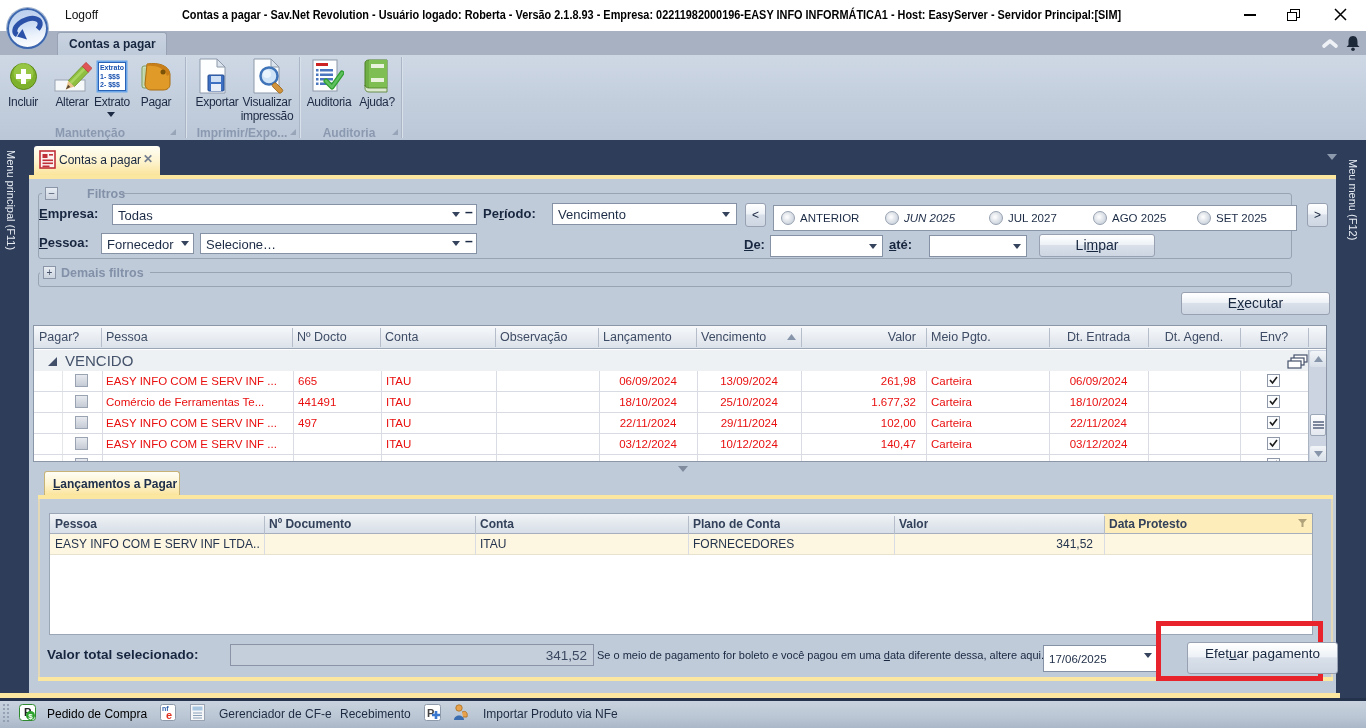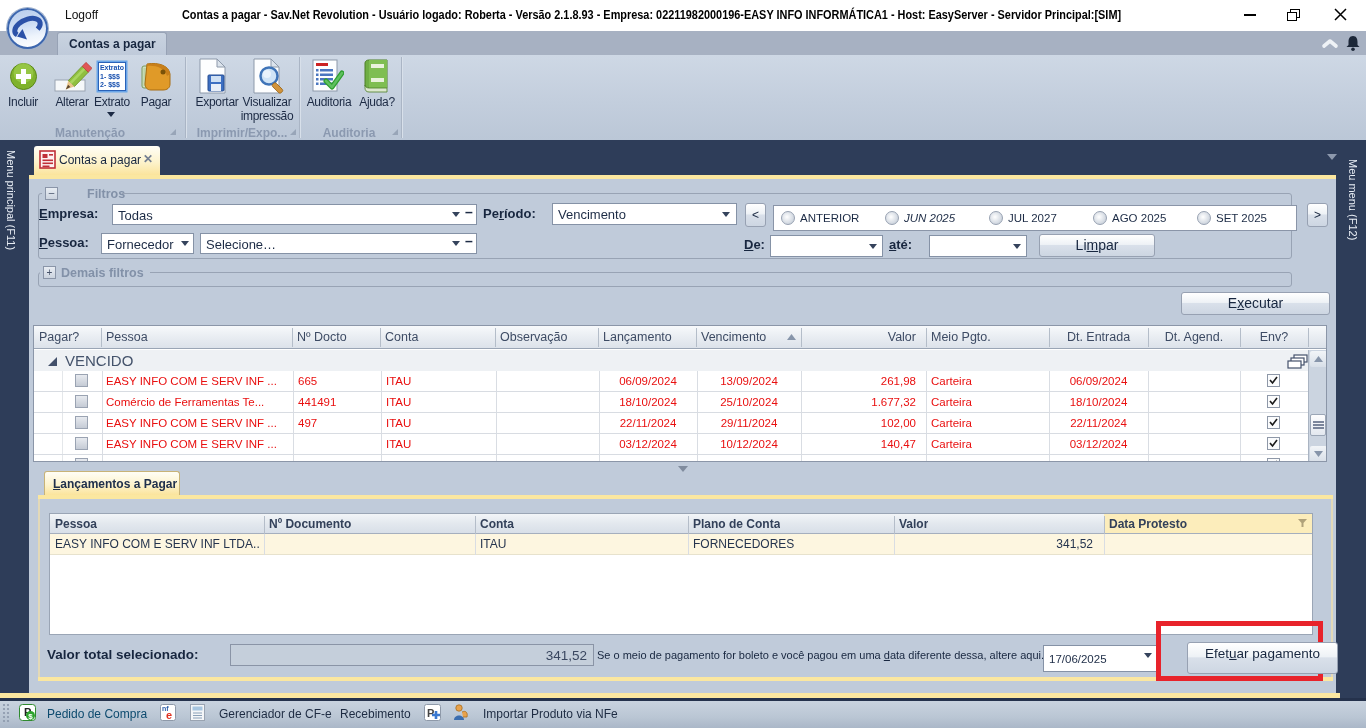--- a/index.html
+++ b/index.html
@@ -477,21 +477,21 @@
           <circle cx="2" cy="18" r="1.1"></circle>
           <circle cx="6" cy="18" r="1.1"></circle>
         </g>
       </svg>
     <svg class="abs" style="left:19px;top:704px;" width="17" height="17" viewBox="0 0 17 17">
       <rect x="0.5" y="0.5" width="16" height="16" rx="3" fill="#fff" stroke="#2f8a2f" stroke-width="1"></rect>
       <text x="5" y="12" font-size="11" font-weight="bold" fill="#222" font-family="Liberation Sans">P</text>
       <circle cx="11.5" cy="11.5" r="4.5" fill="#2da32d"></circle>
       <text x="11.5" y="14.5" font-size="8" font-weight="bold" fill="#fff" text-anchor="middle" font-family="Liberation Sans">$</text>
     </svg>
-    <div class="abs" style="left:47px;top:707px;font-size:12px;color:#0c4a6e;">Pedido de Compra</div>
+    <div class="abs" style="left:47px;top:707px;font-size:12px;color:#000000;">Pedido de Compra</div>
     <svg class="abs" style="left:160px;top:704px;" width="16" height="17" viewBox="0 0 16 17">
       <rect x="0.5" y="0.5" width="15" height="16" rx="2" fill="#fff" stroke="#8e99a9" stroke-width="1"></rect>
       <text x="2" y="7" font-size="7" font-weight="bold" fill="#2a5ca8" font-family="Liberation Sans">nf</text>
       <text x="6" y="14.5" font-size="11" font-weight="bold" fill="#e03020" font-family="Liberation Sans">e</text>
     </svg>
     <svg class="abs" style="left:190px;top:704px;" width="15" height="17" viewBox="0 0 15 17">
       <rect x="0.5" y="0.5" width="14" height="16" fill="#f4f6f8" stroke="#9aa4b2" stroke-width="1"></rect>
       <rect x="2.5" y="2.5" width="10" height="4" fill="#a8c6e0"></rect>
       <path d="M3 9 H12 M3 11.5 H12 M3 14 H12" stroke="#8aa0b8" stroke-width="1"></path>
     </svg>

